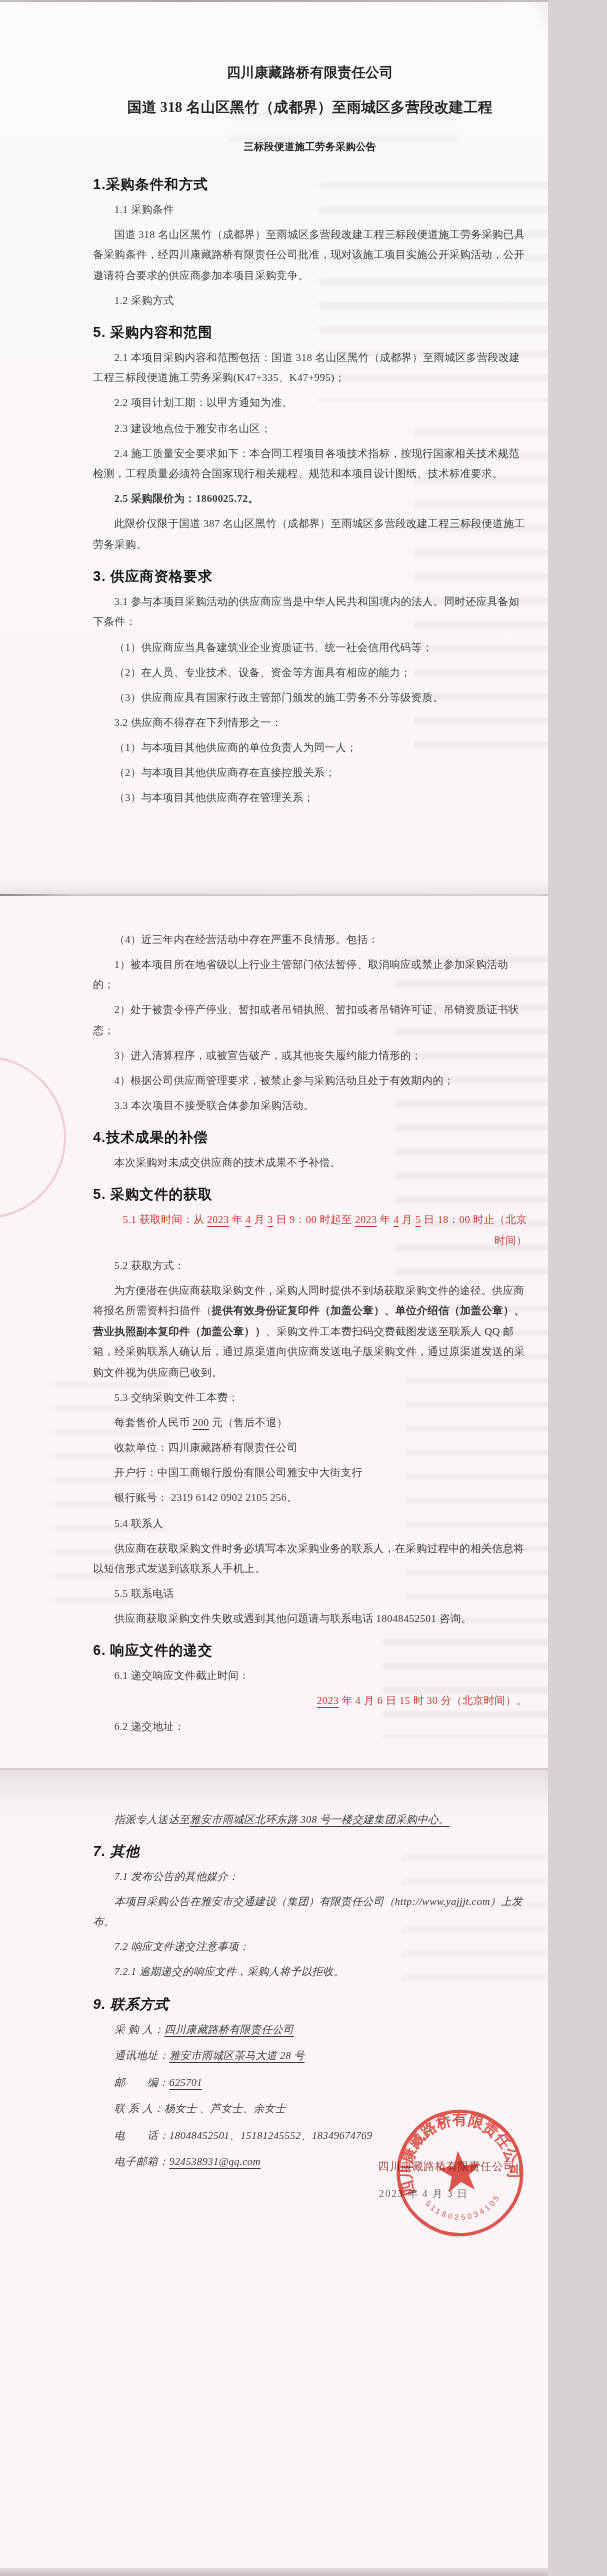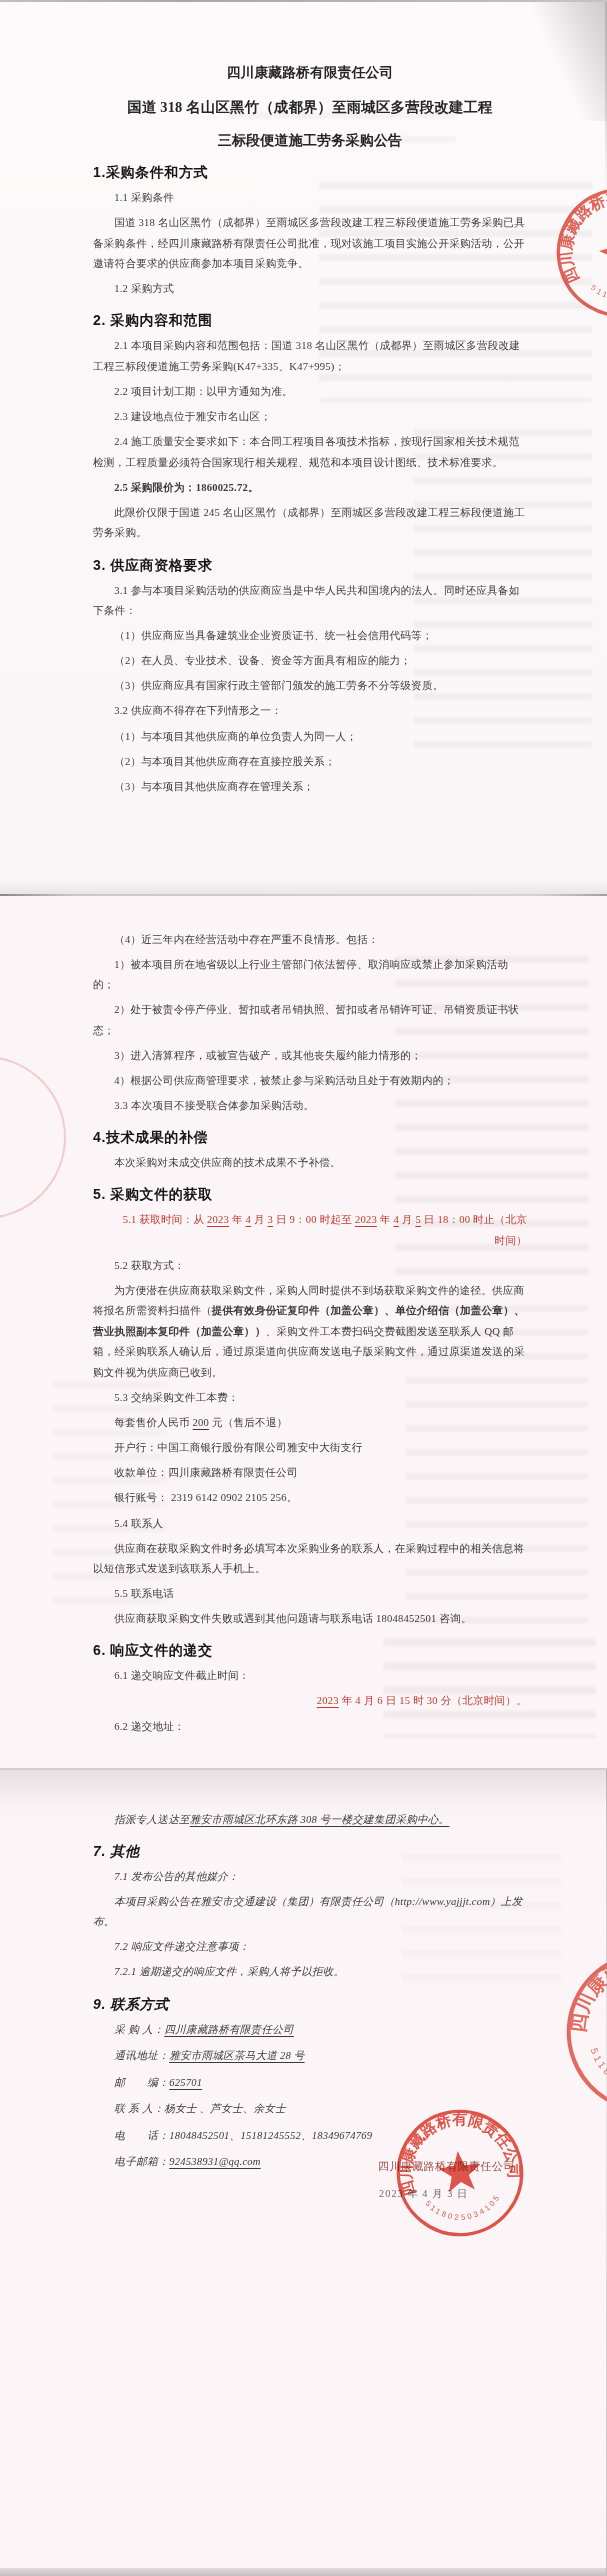--- a/index.html
+++ b/index.html
@@ -1,30 +1,30 @@
 <!DOCTYPE html>
 <html lang="zh" style="font-size:12px"><head>
 <meta charset="utf-8">
 <title>扫描文档</title>
 <style>
   html,body{margin:0;padding:0;background:#d8d2d4;}
-  .canvas{position:relative;width:607px;height:2576px;background:#14532d;overflow:hidden;
+  .canvas{position:relative;width:548px;height:2576px;background:#14532d;overflow:hidden;
           font-family:"Liberation Serif","DejaVu Serif",serif;}
   .page{position:absolute;left:0;width:607px;overflow:hidden;color:#3a3a3a;}
   #p1{top:0;height:895px;background:linear-gradient(180deg,#fcfafa,#fbf6f8 65%,#faf5f7);}
   #p2{top:895px;height:875px;background:#fbf5f7;}
   #p3{top:1770px;height:806px;background:linear-gradient(180deg,#f3edef,#fbf5f7 53px,#fbf5f7);}
   .content{position:relative;padding:0 80px 0 93px;font-size:10.6px;line-height:20.5px;letter-spacing:0.2px;}
   #p1 .content{padding-top:61px;}
   #p2 .content{padding-top:30px;}
   #p3 .content{padding-top:35px;font-style:italic;}
   .titles{text-align:center;font-weight:700;color:#252525;}
   .t1{font-size:13.7px;margin:0 0 10.6px 0;line-height:23px;}
   .t2{font-size:14.4px;margin:0 0 10px 0;line-height:24px;}
-  .t3{font-size:14px;margin:4px;line-height:23px;font-family:Liberation Serif, serif;}
+  .t3{font-size:10px;margin:16px;line-height:23px;font-family:Liberation Serif, serif;}
   .sec{font-family:"Liberation Sans","DejaVu Sans",sans-serif;font-size:14px;font-weight:700;
        color:#161616;letter-spacing:0.6px;margin:10.6px 0 6px 0;line-height:20px;text-indent:0;}
   .p{margin:4.6px 0;text-indent:2em;}
   .row{margin:6px 0;text-indent:2em;}
   .bold{font-weight:700;}
   .b{font-weight:700;}
   .red{color:#c23a2e;text-align:right;}
   .u{text-decoration:underline;text-underline-offset:2.7px;text-decoration-thickness:0.9px;}
   .row .lab{letter-spacing:0.4px;}
   
@@ -69,27 +69,27 @@
         <p class="t1">四川康藏路桥有限责任公司</p>
         <p class="t2">国道 318 名山区黑竹（成都界）至雨城区多营段改建工程</p>
         <p class="t3">三标段便道施工劳务采购公告</p>
       </div>
 
       <h2 class="sec">1.采购条件和方式</h2>
       <p class="p">1.1 采购条件</p>
       <p class="p">国道 318 名山区黑竹（成都界）至雨城区多营段改建工程三标段便道施工劳务采购已具备采购条件，经四川康藏路桥有限责任公司批准，现对该施工项目实施公开采购活动，公开邀请符合要求的供应商参加本项目采购竞争。</p>
       <p class="p">1.2 采购方式</p>
 
-      <h2 class="sec">2. 采购内容和范围</h2>
+      <h2 class="sec">5. 采购内容和范围</h2>
       <p class="p">2.1 本项目采购内容和范围包括：国道 318 名山区黑竹（成都界）至雨城区多营段改建工程三标段便道施工劳务采购(K47+335、K47+995)；</p>
       <p class="p">2.2 项目计划工期：以甲方通知为准。</p>
       <p class="p">2.3 建设地点位于雅安市名山区；</p>
       <p class="p">2.4 施工质量安全要求如下：本合同工程项目各项技术指标，按现行国家相关技术规范检测，工程质量必须符合国家现行相关规程、规范和本项目设计图纸、技术标准要求。</p>
       <p class="p bold">2.5 采购限价为：1860025.72。</p>
-      <p class="p">此限价仅限于国道 245 名山区黑竹（成都界）至雨城区多营段改建工程三标段便道施工劳务采购。</p>
+      <p class="p">此限价仅限于国道 387 名山区黑竹（成都界）至雨城区多营段改建工程三标段便道施工劳务采购。</p>
 
       <h2 class="sec">3. 供应商资格要求</h2>
       <p class="p">3.1 参与本项目采购活动的供应商应当是中华人民共和国境内的法人。同时还应具备如下条件：</p>
       <p class="p">（1）供应商应当具备建筑业企业资质证书、统一社会信用代码等；</p>
       <p class="p">（2）在人员、专业技术、设备、资金等方面具有相应的能力；</p>
       <p class="p">（3）供应商应具有国家行政主管部门颁发的施工劳务不分等级资质。</p>
       <p class="p">3.2 供应商不得存在下列情形之一：</p>
       <p class="p">（1）与本项目其他供应商的单位负责人为同一人；</p>
       <p class="p">（2）与本项目其他供应商存在直接控股关系；</p>
       <p class="p">（3）与本项目其他供应商存在管理关系；</p>
@@ -133,22 +133,22 @@
 
       <h2 class="sec">4.技术成果的补偿</h2>
       <p class="p">本次采购对未成交供应商的技术成果不予补偿。</p>
 
       <h2 class="sec">5. 采购文件的获取</h2>
       <p class="p red"><span>5.1 获取时间：从 </span><span class="u">2023</span><span> 年 </span><span class="u">4</span><span> 月 </span><span class="u">3</span><span> 日 9：00 时起至 </span><span class="u">2023</span><span> 年 </span><span class="u">4</span><span> 月 </span><span class="u">5</span><span> 日 18：00 时止（北京时间）</span></p>
       <p class="p">5.2 获取方式：</p>
       <p class="p"><span>为方便潜在供应商获取采购文件，采购人同时提供不到场获取采购文件的途径。供应商将报名所需资料扫描件（</span><span class="b">提供有效身份证复印件（加盖公章）、单位介绍信（加盖公章）、营业执照副本复印件（加盖公章））</span><span>、采购文件工本费扫码交费截图发送至联系人 QQ 邮箱，经采购联系人确认后，通过原渠道向供应商发送电子版采购文件，通过原渠道发送的采购文件视为供应商已收到。</span></p>
       <p class="p">5.3 交纳采购文件工本费：</p>
       <p class="p"><span>每套售价人民币 </span><span class="u">200</span><span> 元（售后不退）</span></p>
+      <p class="p">收款单位：四川康藏路桥有限责任公司</p>
       <p class="p">开户行：中国工商银行股份有限公司雅安中大街支行</p>
-      <p class="p">收款单位：四川康藏路桥有限责任公司</p>
       <p class="p">银行账号： 2319 6142 0902 2105 256。</p>
       <p class="p">5.4 联系人</p>
       <p class="p">供应商在获取采购文件时务必填写本次采购业务的联系人，在采购过程中的相关信息将以短信形式发送到该联系人手机上。</p>
       <p class="p">5.5 联系电话</p>
       <p class="p">供应商获取采购文件失败或遇到其他问题请与联系电话 18048452501 咨询。</p>
 
       <h2 class="sec">6. 响应文件的递交</h2>
       <p class="p">6.1 递交响应文件截止时间：</p>
       <p class="p red"><span class="u">2023</span><span> 年 4 月 6 日 15 时 30 分（北京时间）。</span></p>
       <p class="p">6.2 递交地址：</p>

